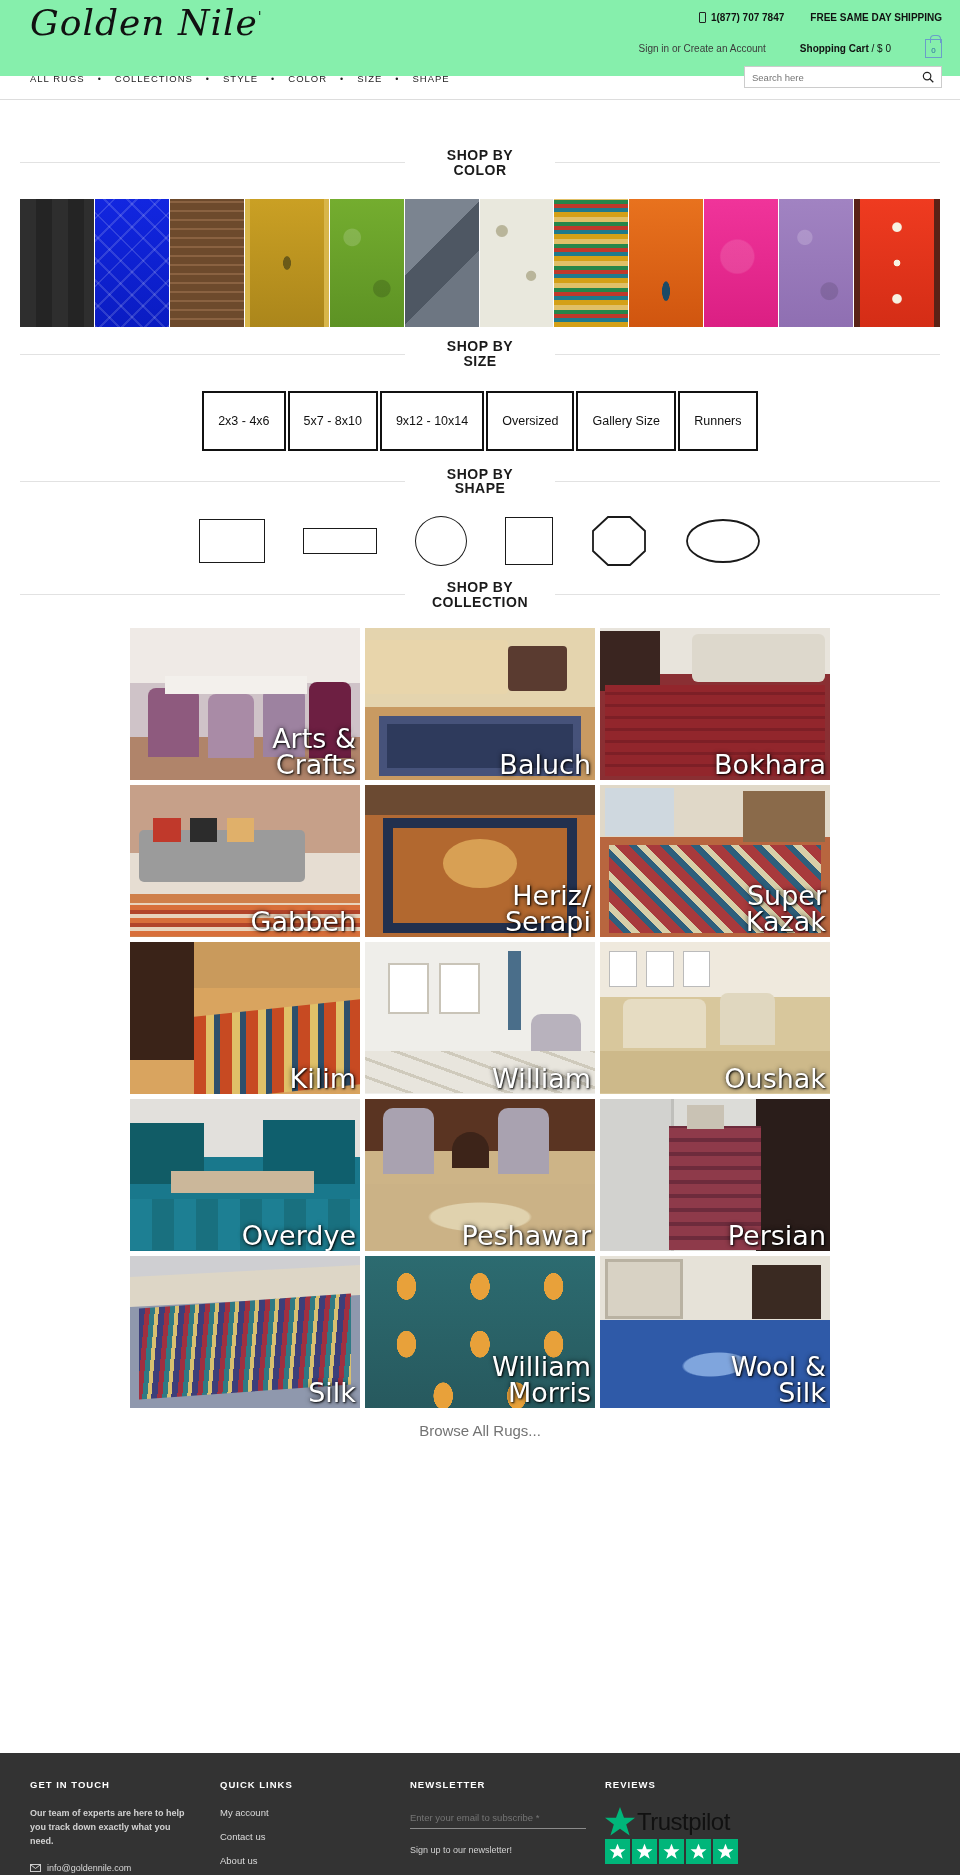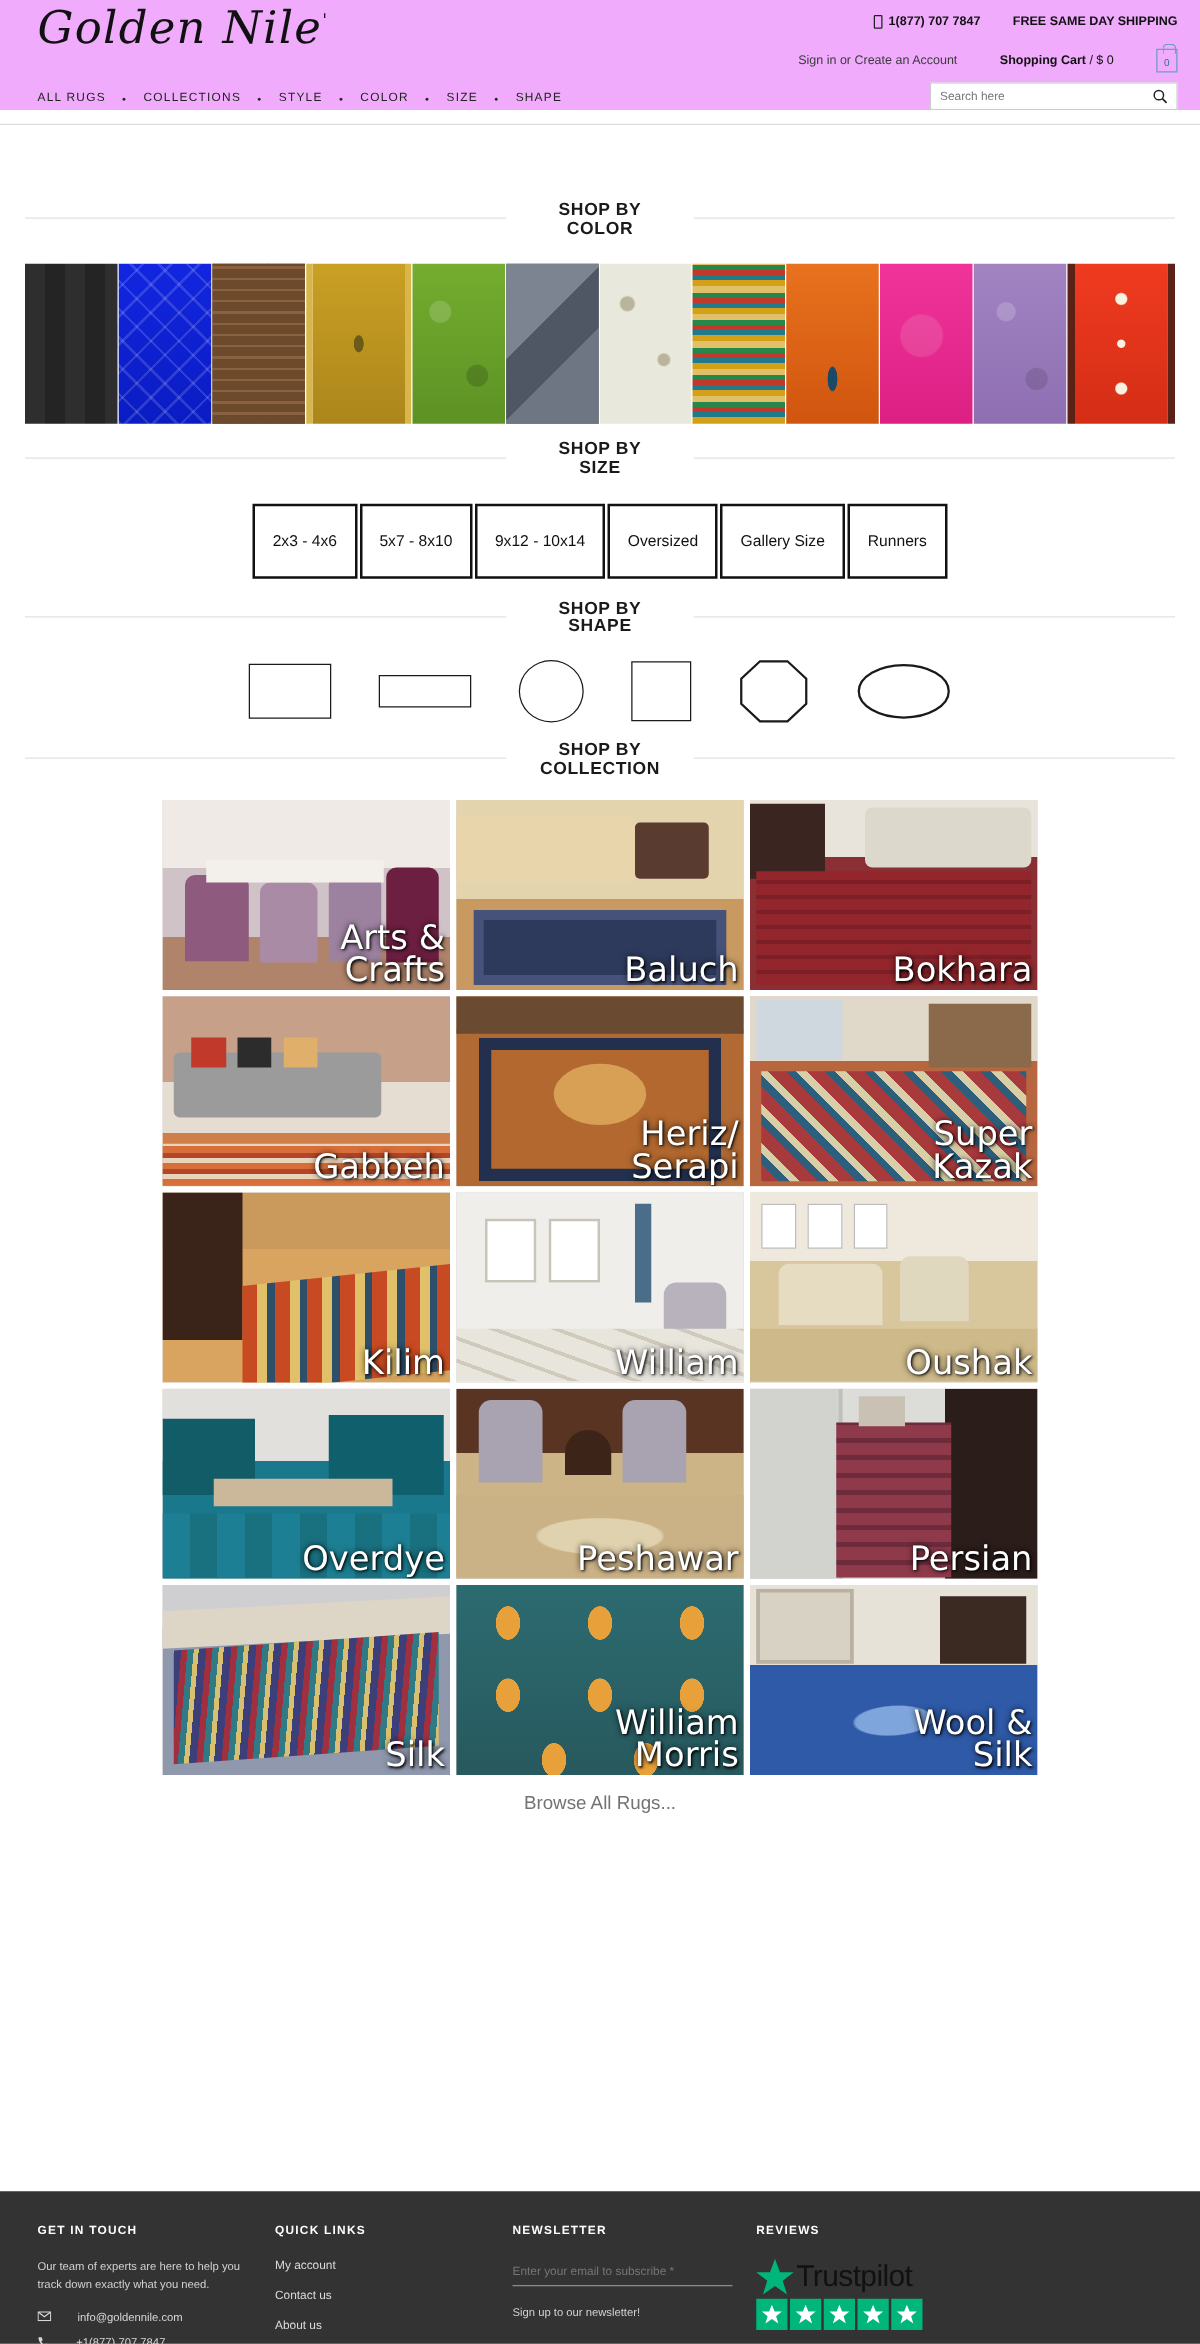--- a/index.html
+++ b/index.html
@@ -5,21 +5,21 @@
   * { margin:0; padding:0; box-sizing:border-box; }
   body {
     width:960px; height:1875px;
     background:#ffffff;
     font-family:"Liberation Sans", sans-serif;
     color:#222;
     overflow:hidden;
   }
 
   
-  .header { position:relative; height:88px; background:#f0abfc; }
+  .header { position:relative; height:76px; background:#86efac; }
   .logo {
     position:absolute; left:30px; top:2px;
     font-family:"DejaVu Serif", serif;
     font-style:italic; font-size:36px; color:#111;
     letter-spacing:1px;
   }
   .logo .tick { font-size:14px; vertical-align:super; }
 
   .hdr-top {
     position:absolute; right:18px; top:12px;
@@ -143,22 +143,22 @@
   .footer-inner { display:flex; padding:26px 30px 0 30px; }
   .fcol { }
   .fcol.c1 { width:190px; }
   .fcol.c2 { width:190px; }
   .fcol.c3 { width:195px; }
   .fcol.c4 { width:200px; }
   .fh {
     font-size:9.5px; font-weight:bold; letter-spacing:1px;
     color:#fff; margin-bottom:17px;
   }
-  .ftext { font-size:9px; line-height:1.55; color:#d2d2d2; margin-bottom:14px; width:165px; }
-  .fcontact { font-size:9px; color:#d8d8d8; display:flex; gap:21px; margin-bottom:10px; }
+  .ftext { font-size:9px; line-height:1.55; color:#d2d2d2; margin-bottom:14px; width:165px;font-weight:bold; }
+  .fcontact { font-size:9px; color:#d8d8d8; display:flex; align-items:center; gap:6px; margin-bottom:10px; }
   .flink { font-size:9.5px; color:#dcdcdc; margin-bottom:13px; cursor:pointer; }
   .news-input {
     width:176px; background:transparent; border:none;
     border-bottom:1px solid #8b8b8b; color:#dcdcdc;
     font-size:9.5px; padding:2px 0 5px 0; outline:none;
     font-family:"Liberation Sans", sans-serif;
   }
   .news-sub { font-size:9px; color:#d2d2d2; margin-top:16px; }
   .tp-wrap { margin-top:4px; }
   .tp-head { display:flex; align-items:center; gap:2px; }

